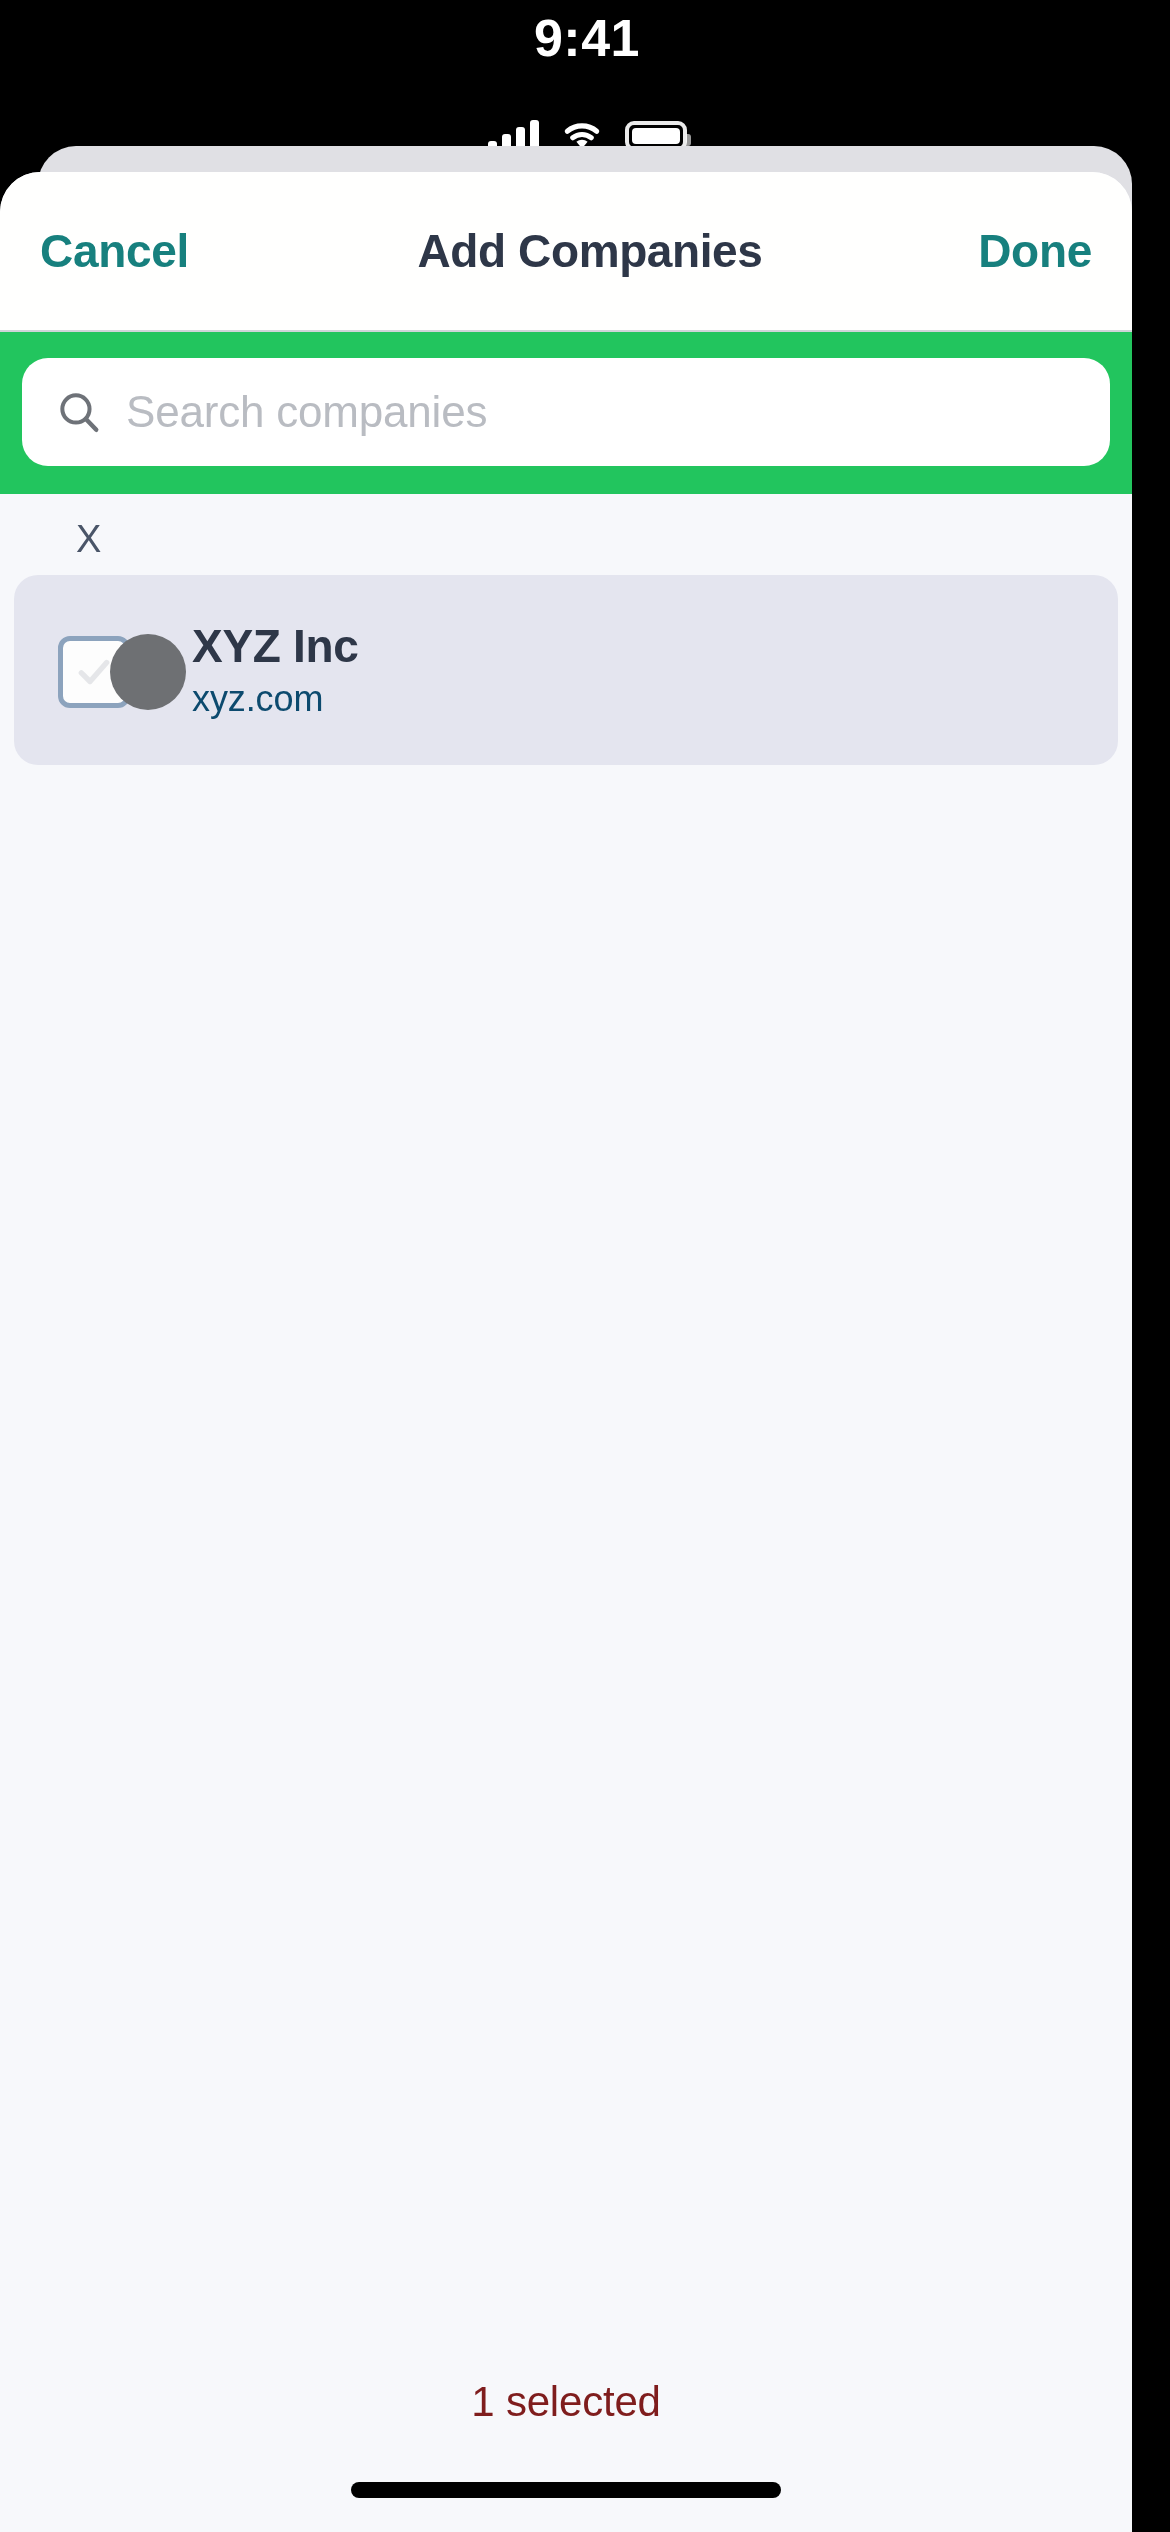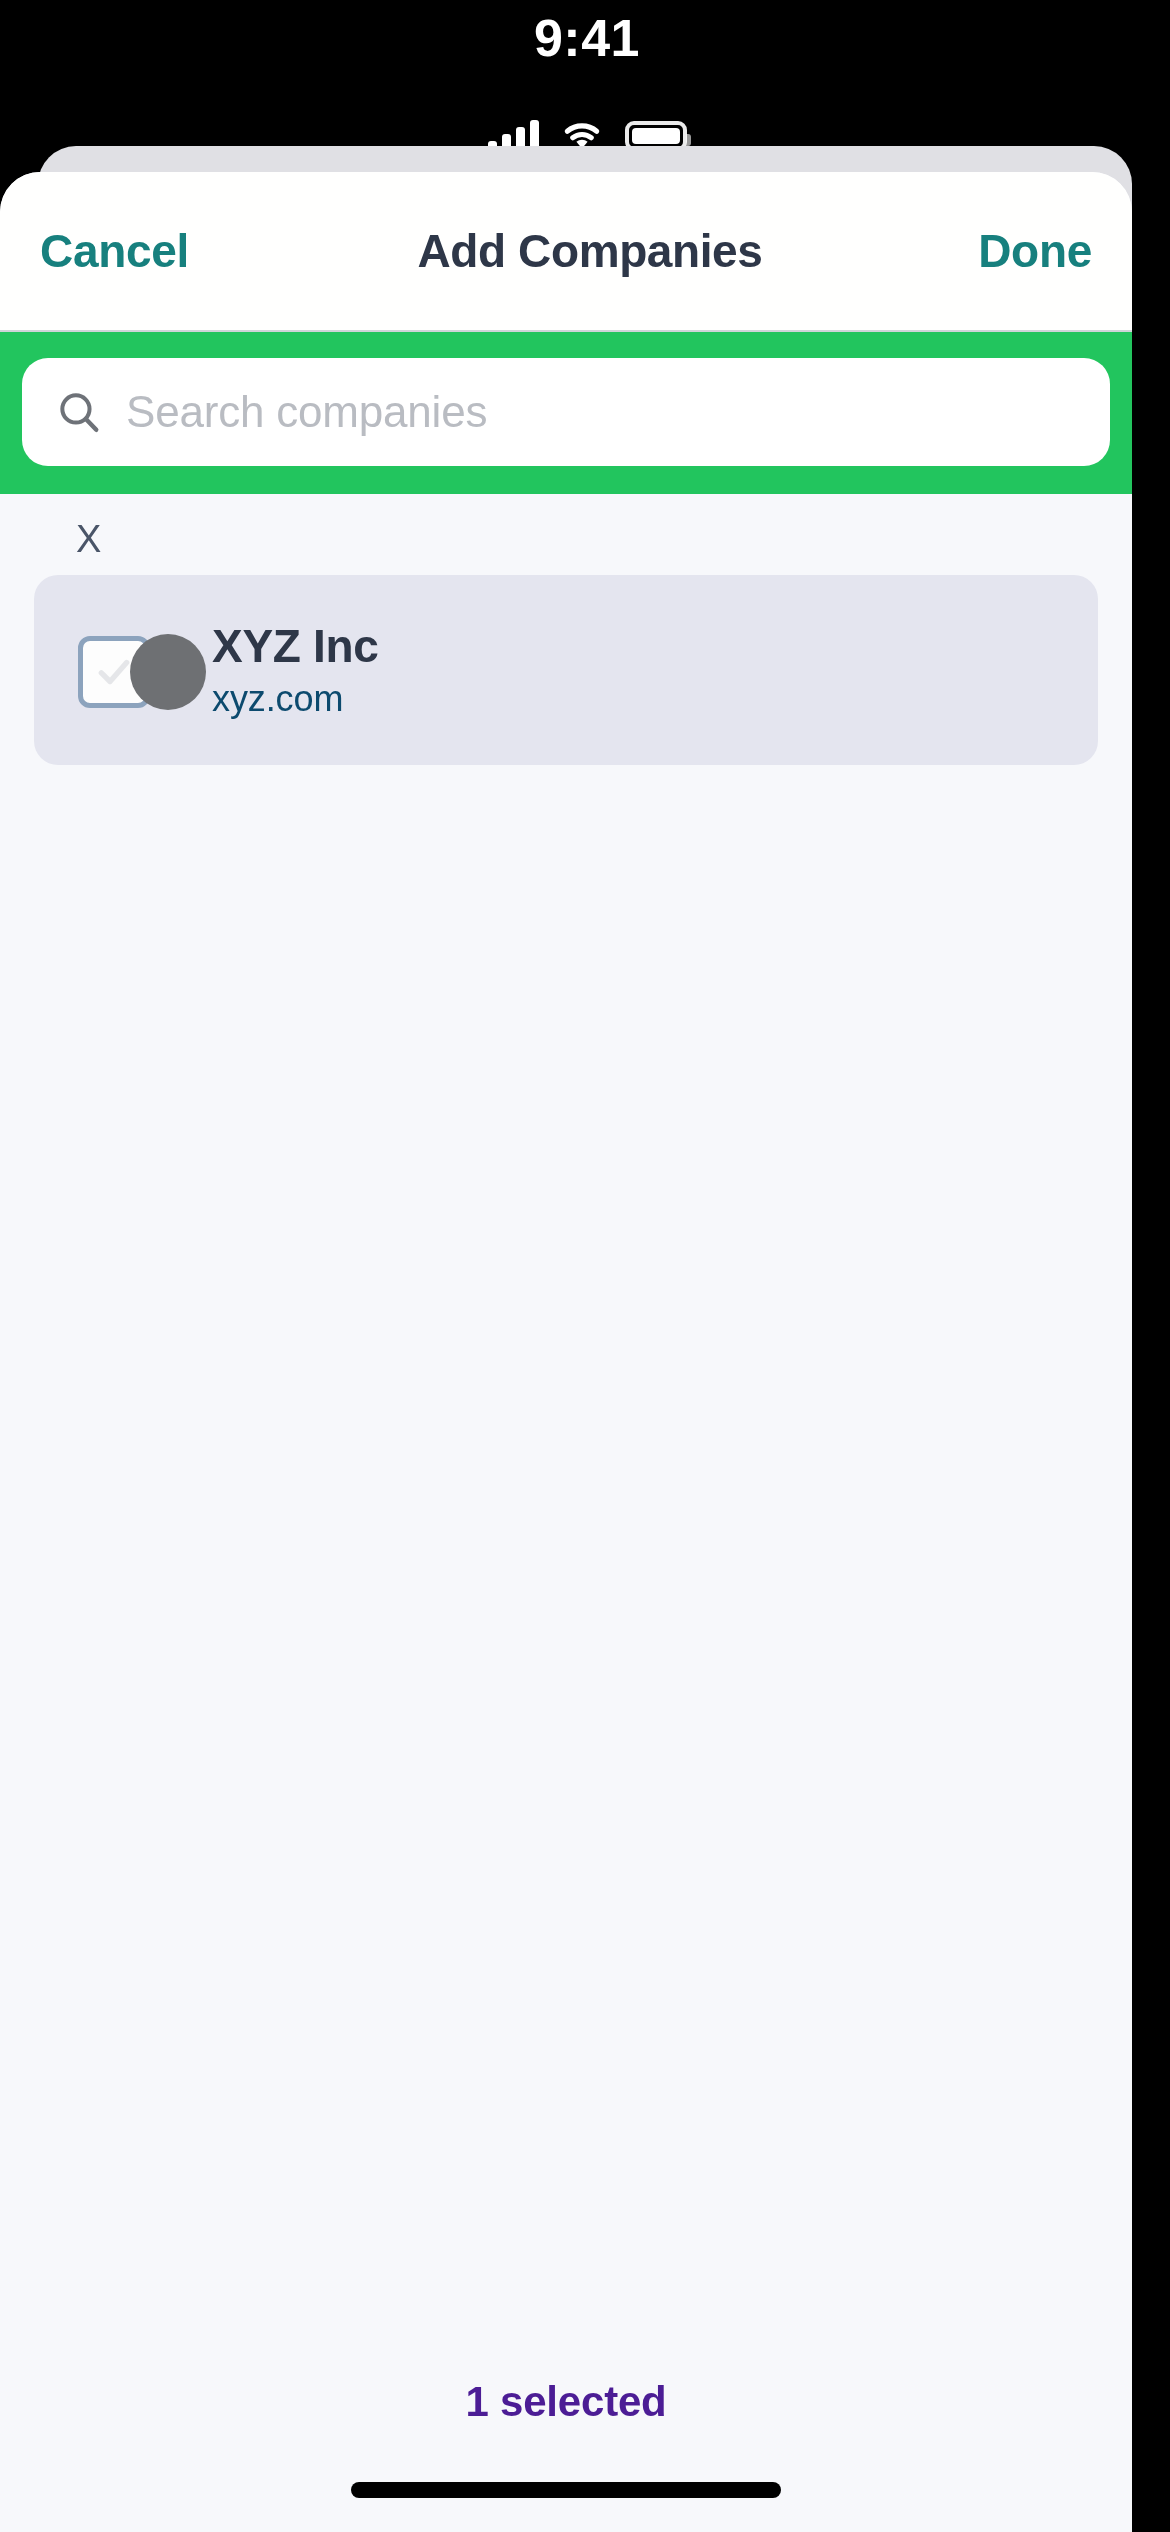--- a/index.html
+++ b/index.html
@@ -154,21 +154,21 @@
     padding-top:14px;
   }
   .section-header {
     font-size:38px;
     font-weight:500;
     color:#4a5568;
     padding:10px 0 14px 76px;
     letter-spacing:0.2px;
   }
   .company-row {
-    margin:0 34px;
+    margin:0 14px;
     background:#e4e5ef;
     border-radius:24px;
     min-height:190px;
     display:flex; align-items:center;
     padding:0 44px;
     gap:0;
     cursor:pointer;
   }
   .check-wrap {
     position:relative;
@@ -219,22 +219,22 @@
 
   
   .footer {
     flex:none;
     background:#f7f8fb;
     padding-bottom:12px;
     text-align:center;
   }
   .selected-count {
     font-size:42px;
-    font-weight:700;
-    color:#4c1d95;
+    font-weight:400;
+    color:#7f1d1d;
     letter-spacing:-0.2px;
     padding-bottom:56px;
   }
   .home-indicator {
     width:430px; height:16px;
     background:#000;
     border-radius:8px;
     margin:0 auto 22px auto;
   }
 </style>

